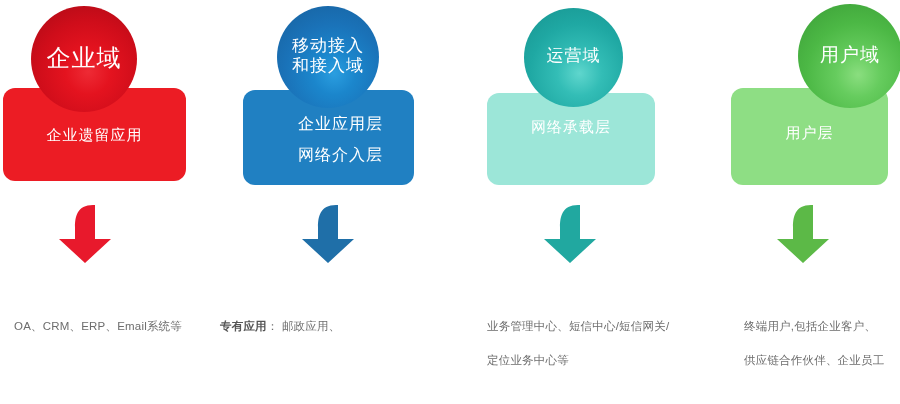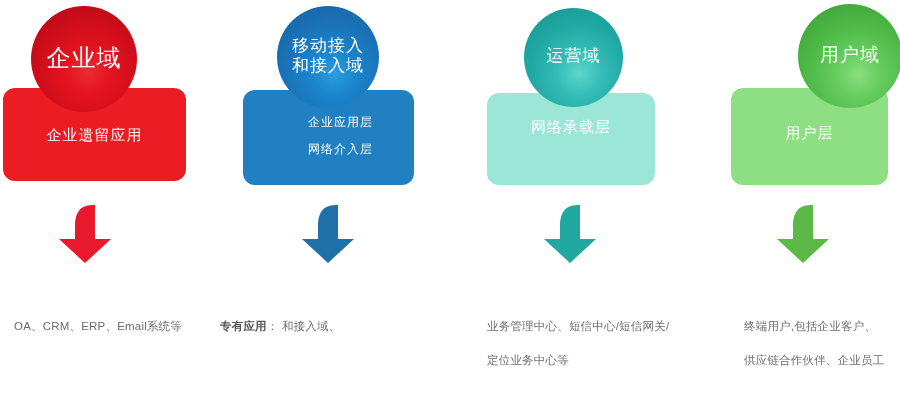--- a/index.html
+++ b/index.html
@@ -99,21 +99,21 @@
   
   #c2-circle {
     left: 277px; top: 6px; width: 102px; height: 102px;
     font-size: 17px;
     background: radial-gradient(circle at 56% 66%, #2a9ee0 0%, #1b86cc 24%, #1a72b8 56%, #17609c 100%);
   }
   #c2-panel {
     left: 243px; top: 90px; width: 171px; height: 95px;
     background: #2080c2;
     padding-top: 24px;
-    font-size: 12px;
+    font-size: 16px;
     padding-left: 24px;
   }
   #c2-panel .panel-line + .panel-line { margin-top: 10px; }
   #c2-caption { left: 220px; top: 284px; width: 250px; }
 
   
   #c3-circle {
     left: 524px; top: 8px; width: 99px; height: 99px;
     font-size: 17px;
     background: radial-gradient(circle at 56% 66%, #5fd6cd 0%, #33bdb6 26%, #1fa8a3 58%, #17938f 100%);
@@ -175,21 +175,21 @@
       <span class="circle-label" style="white-space:pre-line;">移动接入
 和接入域</span>
     </div>
     <div class="arrow" style="left:300px; top:203px;">
       <svg width="56" height="62" viewBox="0 0 56 62" xmlns="http://www.w3.org/2000/svg">
         <path d="M36 2 C20 2 18 14 18 24 L18 36 L2 36 L28 60 L54 36 L38 36 L38 2 Z" fill="#1f6fa8"></path>
       </svg>
     </div>
     <div class="caption caption-col" id="c2-caption">
       <div class="caption-block">
-        <span class="cap-line"><b class="cap-strong">专有应用</b><span>： 和接入域、</span></span>
+        <span class="cap-line"><b class="cap-strong">专有应用</b><span>： 邮政应用、</span></span>
       </div>
     </div>
   </div>
 
   <div class="column">
     <div class="panel" id="c3-panel">
       <span class="panel-line">网络承载层</span>
     </div>
     <div class="circle" id="c3-circle">
       <span class="circle-label">运营域</span>

